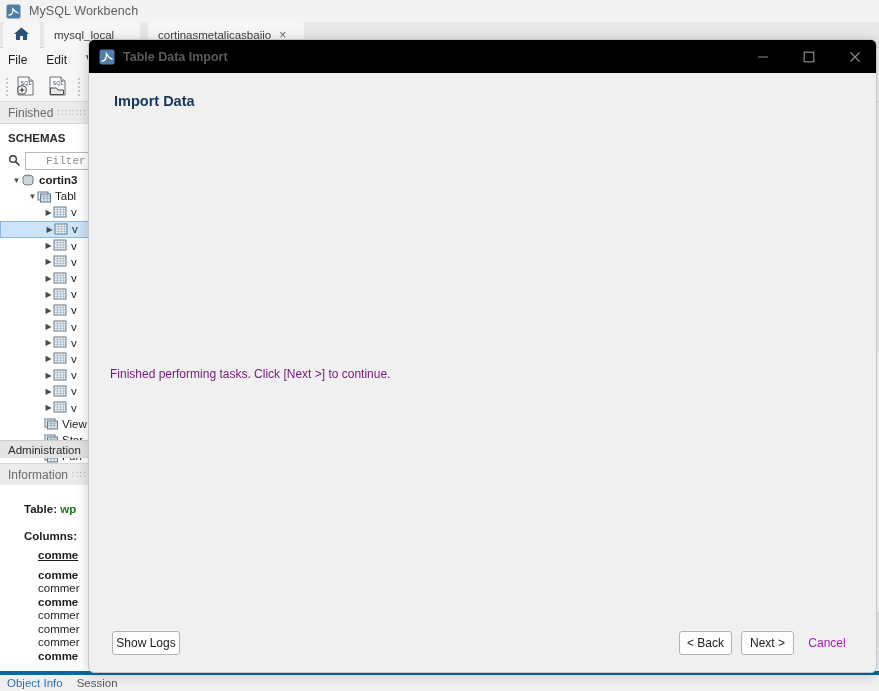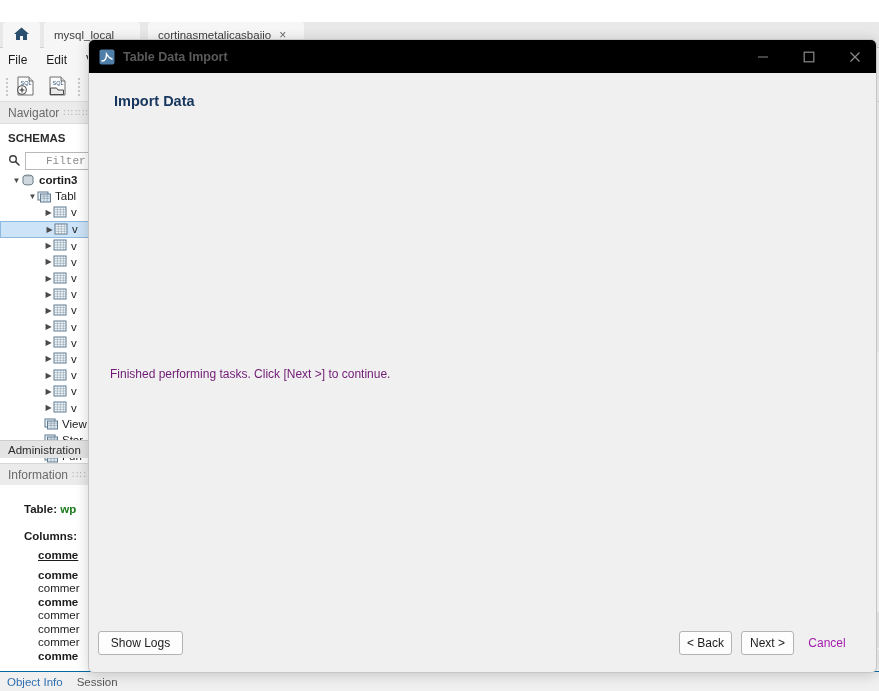--- a/index.html
+++ b/index.html
@@ -142,21 +142,21 @@
   .info-line { height: 13.5px; white-space: nowrap; line-height: 13.5px; }
   .info-k { font-weight: bold; }
   .info-green { color: #1a7a1a; font-weight: bold; }
   .info-col-b { font-weight: bold; padding-left: 14px; }
   .info-col-n { padding-left: 14px; }
   .info-col-u { font-weight: bold; padding-left: 14px; text-decoration: underline; }
 
   
   .objinfo-bar {
     position: absolute; left: 0; top: 671px; width: 879px; height: 20px;
-    background: #f0f0f0; border-top: 1px solid #0369a1;
+    background: #f0f0f0; border-top: 4px solid #0369a1;
     display: flex; align-items: center; font-size: 11.5px;
   }
   .objinfo-tab { padding: 0 7px; color: #2f6fb0; }
   .session-tab { padding: 0 7px; color: #555; }
 
   
   .out-row {
     position: absolute; left: 96px; top: 673px; width: 783px; height: 16px;
     display: flex; align-items: center;
     font-size: 11px; color: #4a4a4a;
@@ -244,31 +244,40 @@
   .btn {
     position: absolute; height: 24px;
     background: #fdfdfd;
     border: 1px solid #b3b3b3;
     border-radius: 3px;
     font-size: 12px; color: #1c1c1c;
     display: flex; align-items: center; justify-content: center;
     cursor: default;
   }
   .btn.disabled { color: #a21caf; border-color: #d5d5d5; background: #f3f3f3; }
-  #btn-showlogs { left: 9px; bottom: 17px; width: 85px; margin-top: 36px; }
+  #btn-showlogs { left: 23px; bottom: 17px; width: 68px; margin-top: 36px; }
   #btn-back     { right: 122px; bottom: 17px; width: 53px; }
   #btn-next     { right: 60px;  bottom: 17px; width: 53px; }
   #btn-cancel   { right: 0px;   bottom: 17px; width: 54px; border:1px solid transparent; background:transparent;}
   .footer-anchor { position:absolute; right: 24px; bottom:0; width: 235px; height: 56px; }
 </style>
 </head>
 <body>
 
 <div id="app">
 
+  <div class="wb-titlebar">
+    <span class="wb-logo">
+      <svg width="15" height="15" viewBox="0 0 15 15">
+        <rect x="0.5" y="0.5" width="14" height="14" rx="2" fill="#4f7fa8"></rect>
+        <path d="M3 11 C6 11 7 8 7 5 C8.5 7 10.5 8.5 12 9" stroke="#ffffff" stroke-width="1.3" fill="none" stroke-linecap="round"></path>
+      </svg>
+    </span>
+    <span class="wb-title-text">MySQL Workbench</span>
+  </div>
 
   <div class="tabstrip">
     <div class="home-tab">
       <span>
         <svg width="17" height="15" viewBox="0 0 17 15">
           <path d="M8.5 1.5 L16 8 L14 8 L14 14 L10 14 L10 10 L7 10 L7 14 L3 14 L3 8 L1 8 Z" fill="#2b4f6e"></path>
         </svg>
       </span>
     </div>
     <div class="tab" id="tab-0">
@@ -311,21 +320,21 @@
       <svg width="24" height="22" viewBox="0 0 24 22">
         <path d="M4 2 h11 l4 4 v14 H4 Z" fill="#fdfdfd" stroke="#6f6f6f"></path>
         <text x="6" y="9.5" font-family="Liberation Sans" font-size="5.5" fill="#2b4f6e">S</text>
         <circle cx="8" cy="15" r="4.3" fill="#3a6ea5"></circle>
         <text x="6.7" y="17.6" font-family="Liberation Serif" font-size="7" fill="#ffffff" font-style="italic">i</text>
       </svg>
     </span>
   </div>
 
   <div class="nav-header">
-    <span>Navigator</span>
+    <span>Finished</span>
     <span class="nav-dots">∷∷∷∷</span>
   </div>
 
   <div class="schemas-label">SCHEMAS</div>
 
   <div class="filter-row">
     <span>
       <svg width="12" height="12" viewBox="0 0 12 12">
         <circle cx="5" cy="5" r="3.3" fill="none" stroke="#3c3c3c" stroke-width="1.4"></circle>
         <path d="M7.6 7.6 L11 11" stroke="#3c3c3c" stroke-width="1.6" stroke-linecap="round"></path>

